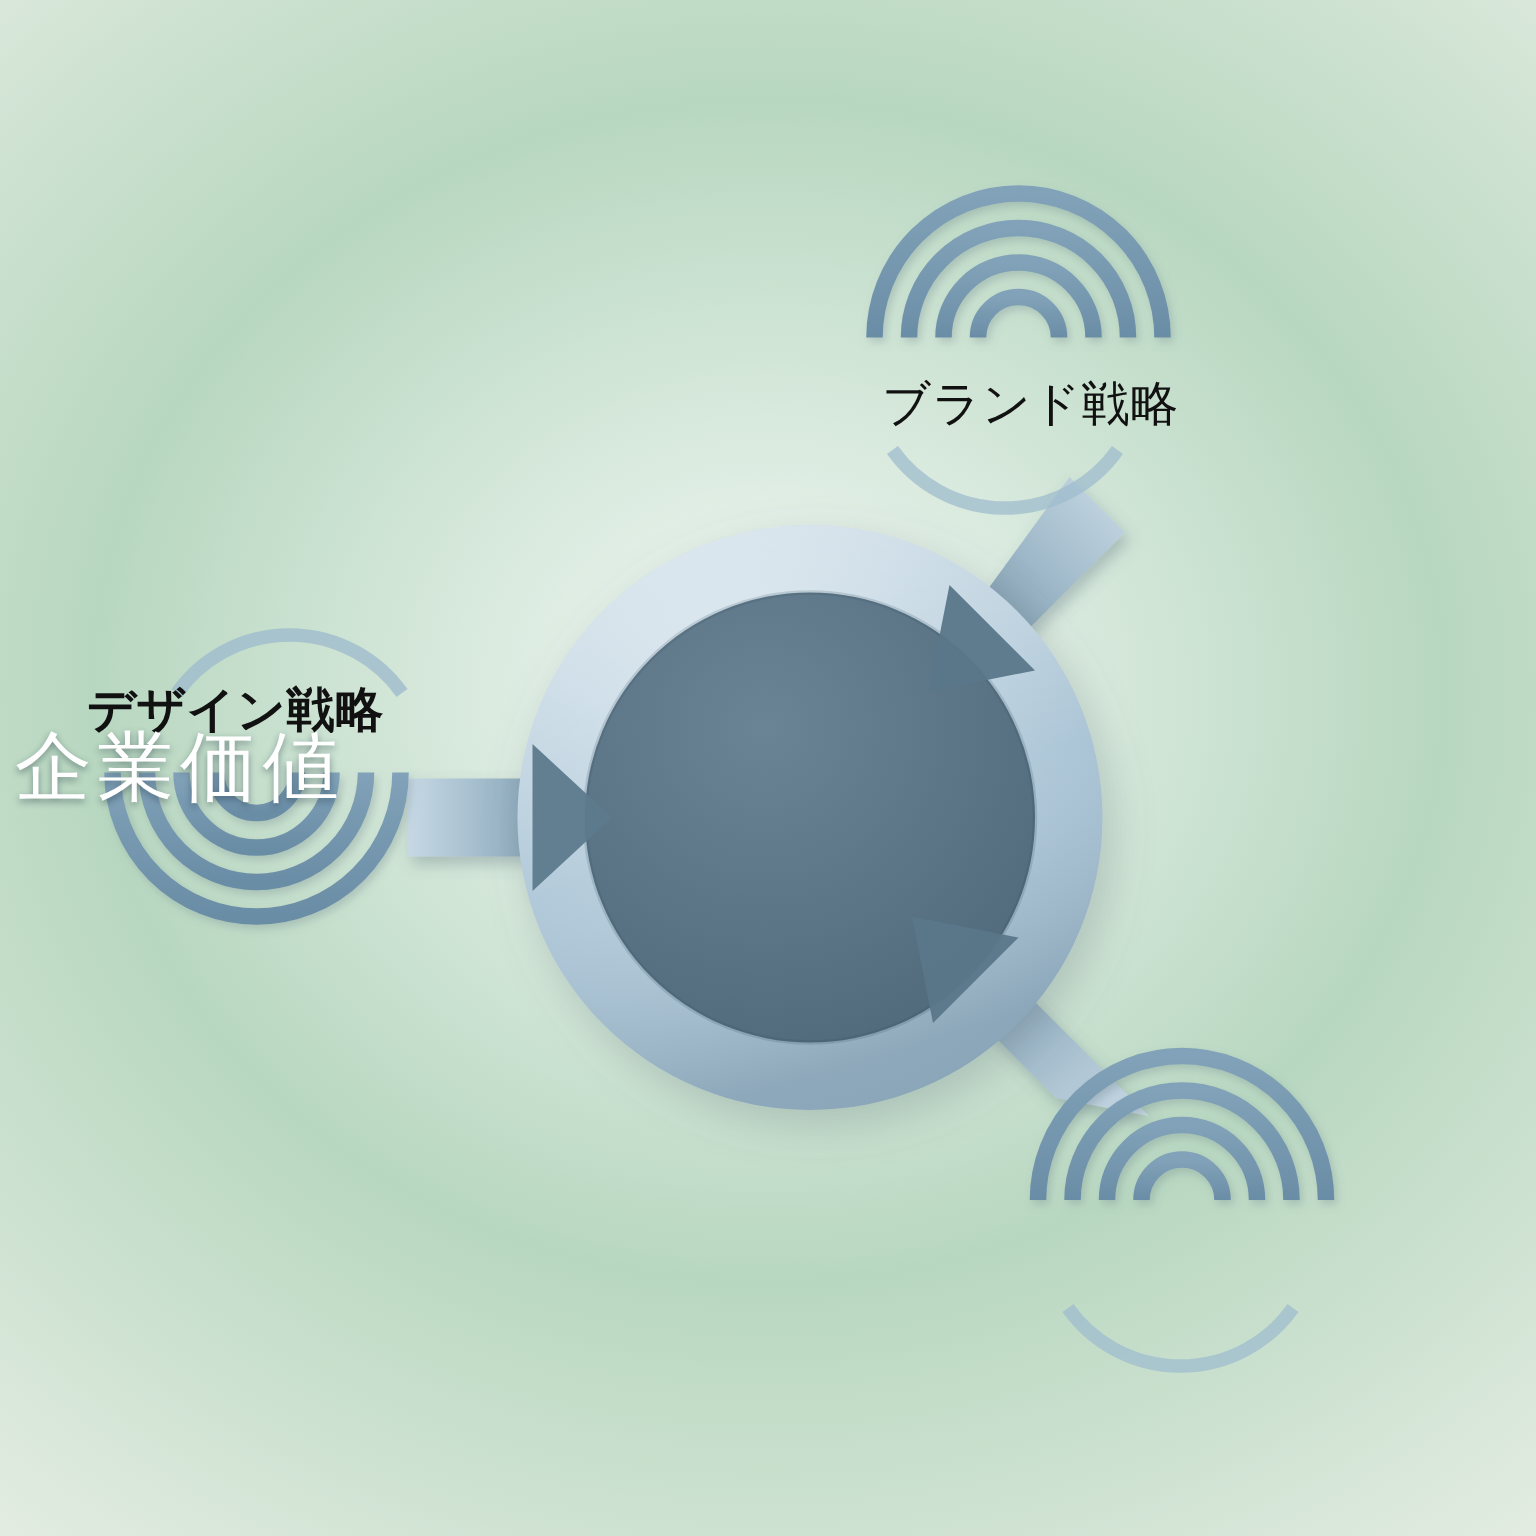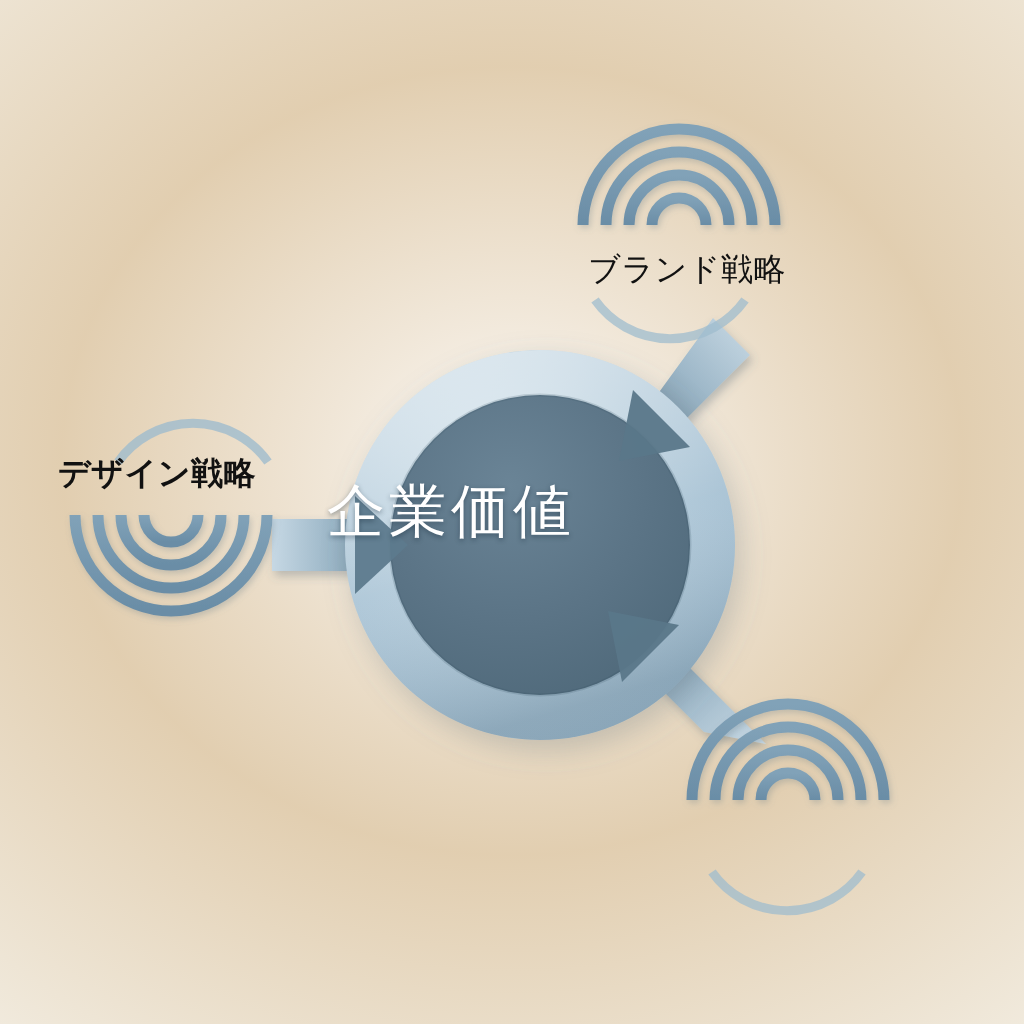--- a/index.html
+++ b/index.html
@@ -5,21 +5,21 @@
 <style>
   html, body {
     margin: 0;
     padding: 0;
     background: #ffffff;
   }
   #canvas {
     position: relative;
     width: 1024px;
     height: 1024px;
-    background: #a16207;
+    background: #15803d;
     overflow: hidden;
     font-family: "DejaVu Sans", "Liberation Sans", sans-serif;
   }
   
   #paper-texture {
     position: absolute;
     inset: 0;
     background:
       radial-gradient(ellipse 80% 70% at 50% 45%, rgba(255,255,255,0.95) 0%, rgba(253,252,248,0.7) 55%, rgba(249,248,243,0.9) 100%);
     pointer-events: none;
@@ -43,23 +43,22 @@
   #label-brand   { left: 588px; top: 248px; }
   #label-design  { left: 58px;  top: 452px; font-weight: bold; }
   #label-hr      { left: 700px; top: 830px; }
 
   #center-label {
     position: absolute;
     left: 0;
     top: 512px;
     width: 892px;
     transform: translateY(-50%);
-    text-align: center;
     color: #ffffff;
-    font-size: 58px;
+    font-size: 51px;
     font-weight: 400;
     letter-spacing: 4px;
     text-shadow: 0 2px 5px rgba(20,40,55,0.45);
     pointer-events: none;
   }
   #center-label span { display: inline-block; margin-left: 10px; }
 </style>
 </head>
 <body>
 

